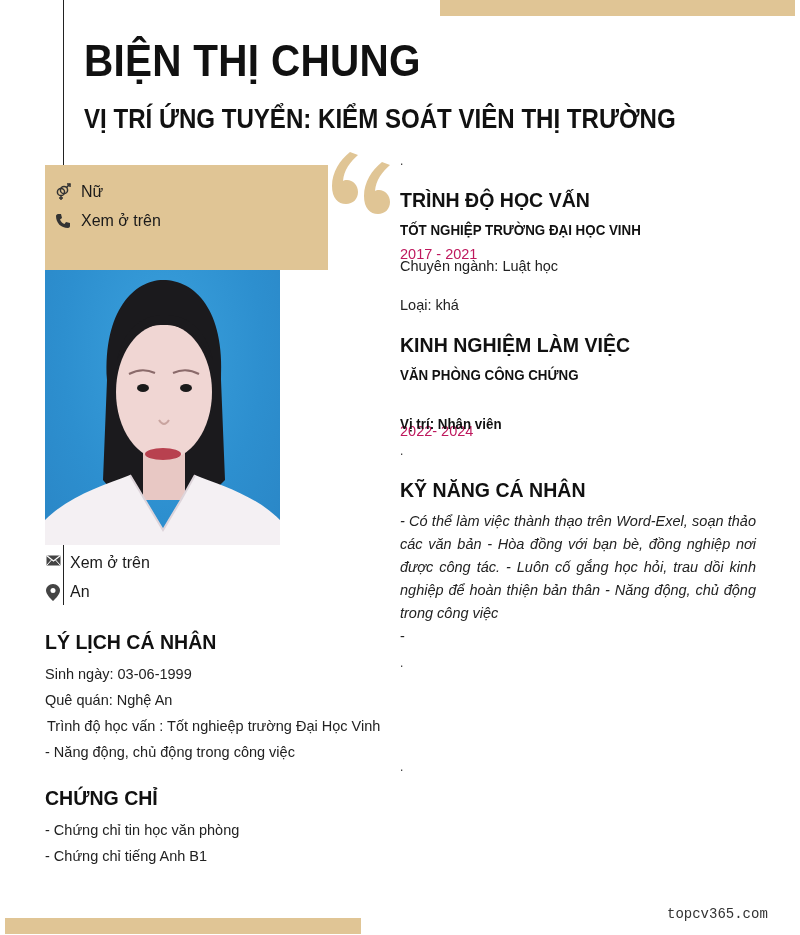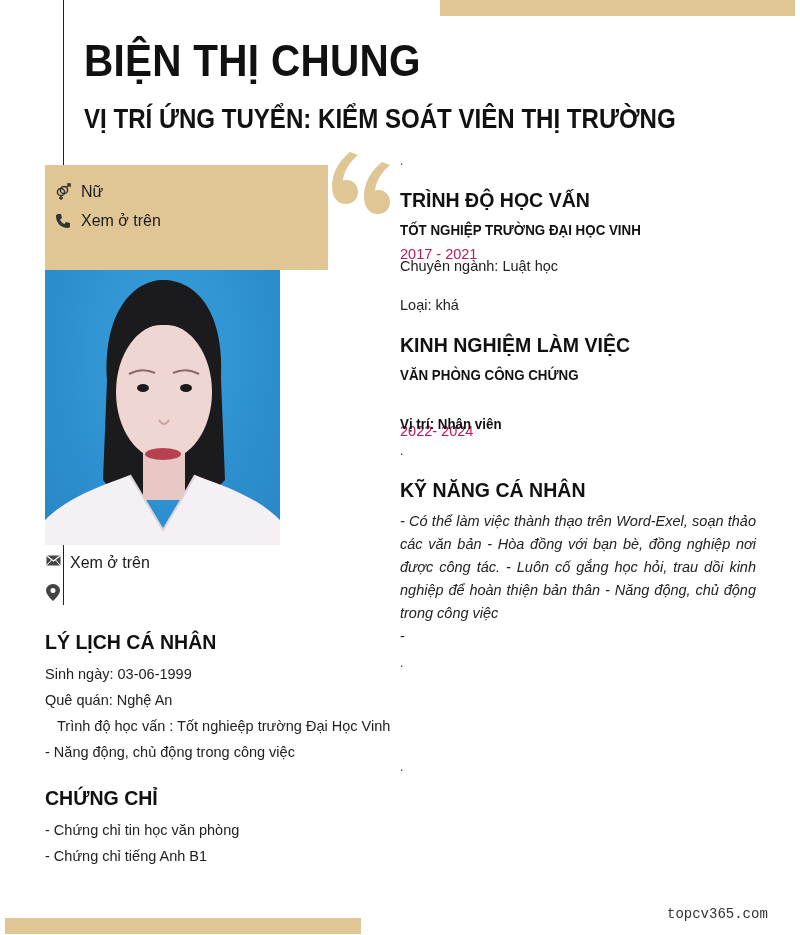--- a/index.html
+++ b/index.html
@@ -112,27 +112,28 @@
   <span>Xem ở trên</span>
 </div>
 <div class="abs contact-row" style="top:580px;">
   <span class="ic">
     <svg width="14" height="17" viewBox="0 0 14 17">
         <path d="M7 0 C3 0 0 3 0 6.5 C0 11 7 17 7 17 C7 17 14 11 14 6.5 C14 3 11 0 7 0 Z" fill="#444"></path>
         <circle cx="7" cy="6.5" r="2.5" fill="#fff"></circle>
       </svg>
   </span>
   <span style="display:block;">
+    <span style="display:block;">An</span>
   </span>
 </div>
 
 <div class="abs sec-title" style="left:45px; top:630px;">LÝ LỊCH CÁ NHÂN</div>
 <div class="abs txt" style="left:45px; top:666px;">Sinh ngày: 03-06-1999</div>
 <div class="abs txt" style="left:45px; top:692px;">Quê quán: Nghệ An</div>
-<div class="abs txt" style="left:57px; top:718px;text-align:right;">Trình độ học vấn : Tốt nghieệp trường Đại Học Vinh</div>
+<div class="abs txt" style="left:47px; top:718px;text-align:right;">Trình độ học vấn : Tốt nghieệp trường Đại Học Vinh</div>
 <div class="abs txt" style="left:45px; top:744px;">- Năng động, chủ động trong công việc</div>
 
 <div class="abs sec-title" style="left:45px; top:786px;">CHỨNG CHỈ</div>
 <div class="abs txt" style="left:45px; top:822px;">- Chứng chỉ tin học văn phòng</div>
 <div class="abs txt" style="left:45px; top:848px;">- Chứng chỉ tiếng Anh B1</div>
 
 <div class="abs quote">
   <svg width="70" height="80" viewBox="0 0 70 80">
     <path d="M22 12 C12 20 4 32 4 46 C4 58 10 64 18 64 C25 64 30 59 30 52 C30 45 25 40 19 40 C17 40 16 40 15 41 C16 30 22 22 30 15 Z" fill="#e0c595"></path>
     <path d="M54 22 C44 30 36 42 36 56 C36 68 42 74 50 74 C57 74 62 69 62 62 C62 55 57 50 51 50 C49 50 48 50 47 51 C48 40 54 32 62 25 Z" fill="#e0c595"></path>

